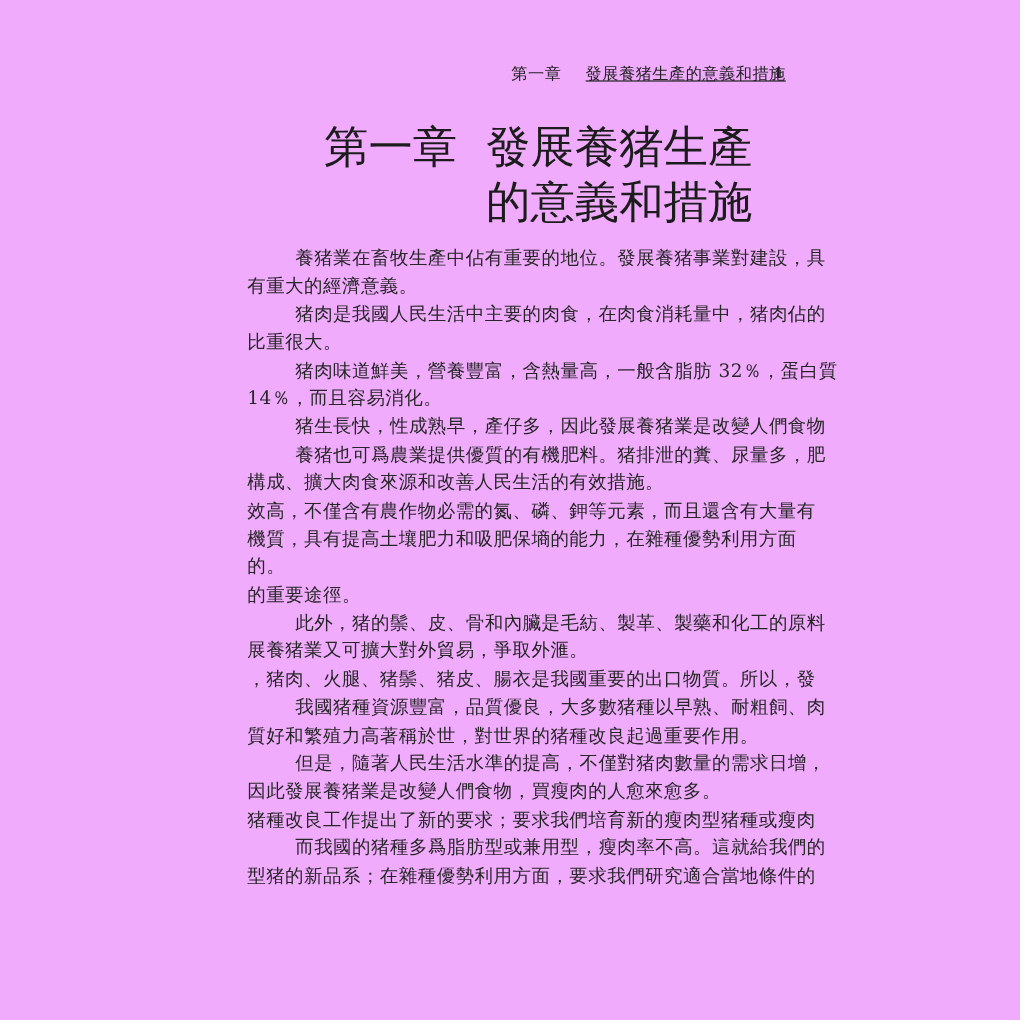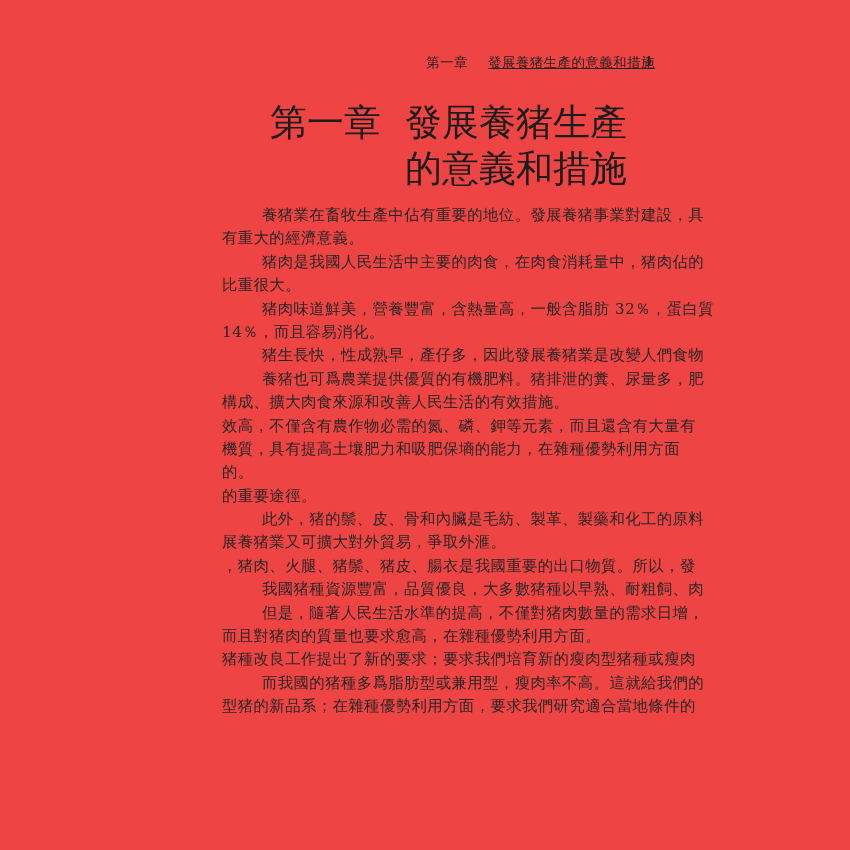--- a/index.html
+++ b/index.html
@@ -1,29 +1,29 @@
 <!DOCTYPE html>
 <html><head>
 <meta charset="utf-8">
 <style>
   html, body { margin: 0; padding: 0; background: #ffffff; }
   body { width: 850px; height: 850px; position: relative; overflow: hidden;
          font-family: "DejaVu Serif", "Liberation Serif", serif; color: #1a1a1a; }
-  .page { position: absolute; left: 0; top: 0; width: 850px; height: 850px; background: #ef4444; }
+  .page { position: absolute; left: 0; top: 0; width: 850px; height: 850px; background: #f0abfc; }
   .running-head { position: absolute; top: 52px; left: 420px; width: 232px; height: 20px;
                   font-size: 13.5px; line-height: 20px; color: #222; white-space: nowrap; }
   .running-head .chap { position: absolute; left: 6px; top: 0; letter-spacing: 0.5px; }
   .running-head .title { position: absolute; left: 68px; top: 0; letter-spacing: 0.4px; text-decoration: underline; }
   .running-head .pno { position: absolute; right: 0; top: 0; font-weight: bold; font-family: "Liberation Serif", serif; font-size: 14px; }
   .chapter-heading { position: absolute; left: 270px; top: 100px; font-size: 37px; line-height: 46px; color: #1c1c1c; }
   .chapter-heading .num { position: absolute; left: 0; top: 0; white-space: nowrap; letter-spacing: 0px; }
   .chapter-heading .l1 { position: absolute; left: 135px; top: 0; white-space: nowrap; }
   .chapter-heading .l2 { position: absolute; left: 135px; top: 46px; white-space: nowrap; }
   .body-text { position: absolute; left: 206px; top: 204px; width: 448px; }
-  .line { height: 23.4px; line-height: 23.4px; font-size: 15.4px; white-space: nowrap; letter-spacing: 0.4px; color: #262626; margin-left: 16px; }
+  .line { height: 23.4px; line-height: 23.4px; font-size: 15.4px; white-space: nowrap; letter-spacing: 0.4px; color: #262626; }
   .line.indent { padding-left: 40px; }
 </style>
 </head>
 <body>
 
 <div class="page">
 
   <div class="running-head">
     <span class="chap">第一章</span>
     <span class="title">發展養猪生產的意義和措施</span>
@@ -47,20 +47,21 @@
       <div class="line indent">養猪也可爲農業提供優質的有機肥料。猪排泄的糞、尿量多，肥</div>
       <div class="line">構成、擴大肉食來源和改善人民生活的有效措施。</div>
       <div class="line">效高，不僅含有農作物必需的氮、磷、鉀等元素，而且還含有大量有</div>
       <div class="line">機質，具有提高土壤肥力和吸肥保墒的能力，在雜種優勢利用方面</div>
       <div class="line">的。</div>
       <div class="line">的重要途徑。</div>
       <div class="line indent">此外，猪的鬃、皮、骨和內臟是毛紡、製革、製藥和化工的原料</div>
       <div class="line">展養猪業又可擴大對外貿易，爭取外滙。</div>
       <div class="line">，猪肉、火腿、猪鬃、猪皮、腸衣是我國重要的出口物質。所以，發</div>
       <div class="line indent">我國猪種資源豐富，品質優良，大多數猪種以早熟、耐粗飼、肉</div>
+      <div class="line">質好和繁殖力高著稱於世，對世界的猪種改良起過重要作用。</div>
       <div class="line indent">但是，隨著人民生活水準的提高，不僅對猪肉數量的需求日增，</div>
-      <div class="line">而且對猪肉的質量也要求愈高，在雜種優勢利用方面。</div>
+      <div class="line">因此發展養猪業是改變人們食物，買瘦肉的人愈來愈多。</div>
       <div class="line">猪種改良工作提出了新的要求；要求我們培育新的瘦肉型猪種或瘦肉</div>
       <div class="line indent">而我國的猪種多爲脂肪型或兼用型，瘦肉率不高。這就給我們的</div>
       <div class="line">型猪的新品系；在雜種優勢利用方面，要求我們研究適合當地條件的</div>
     </div>
 
 </div>
 
 </body></html>

